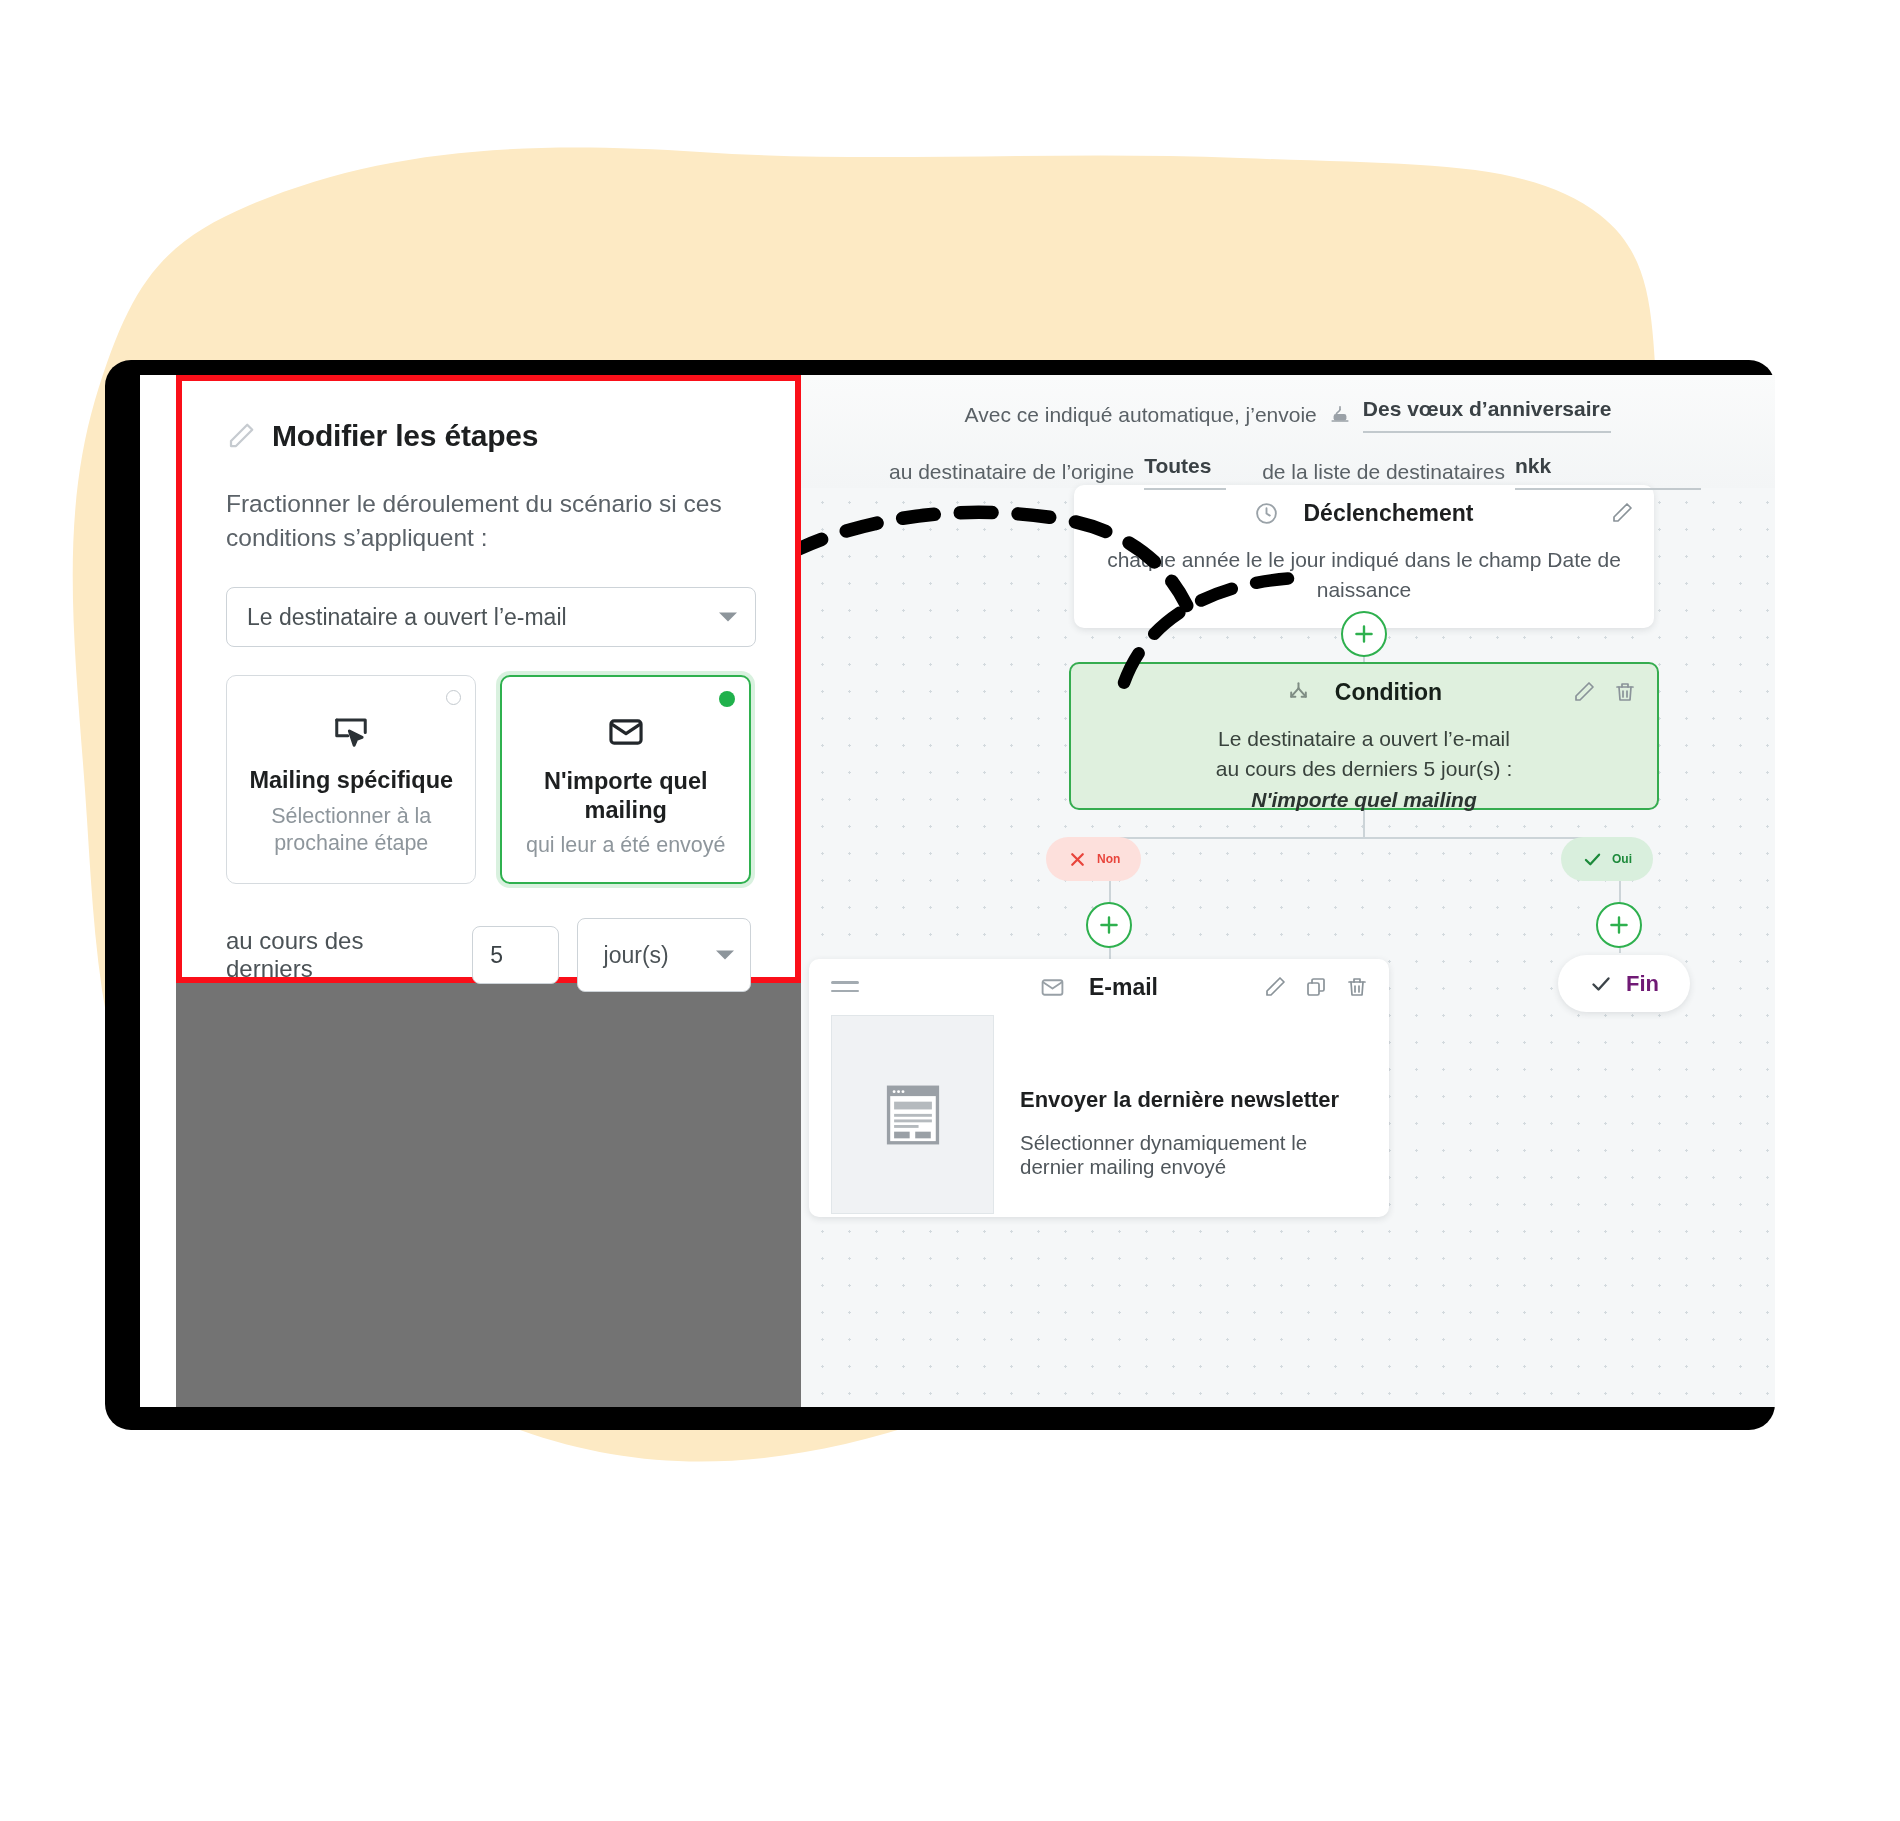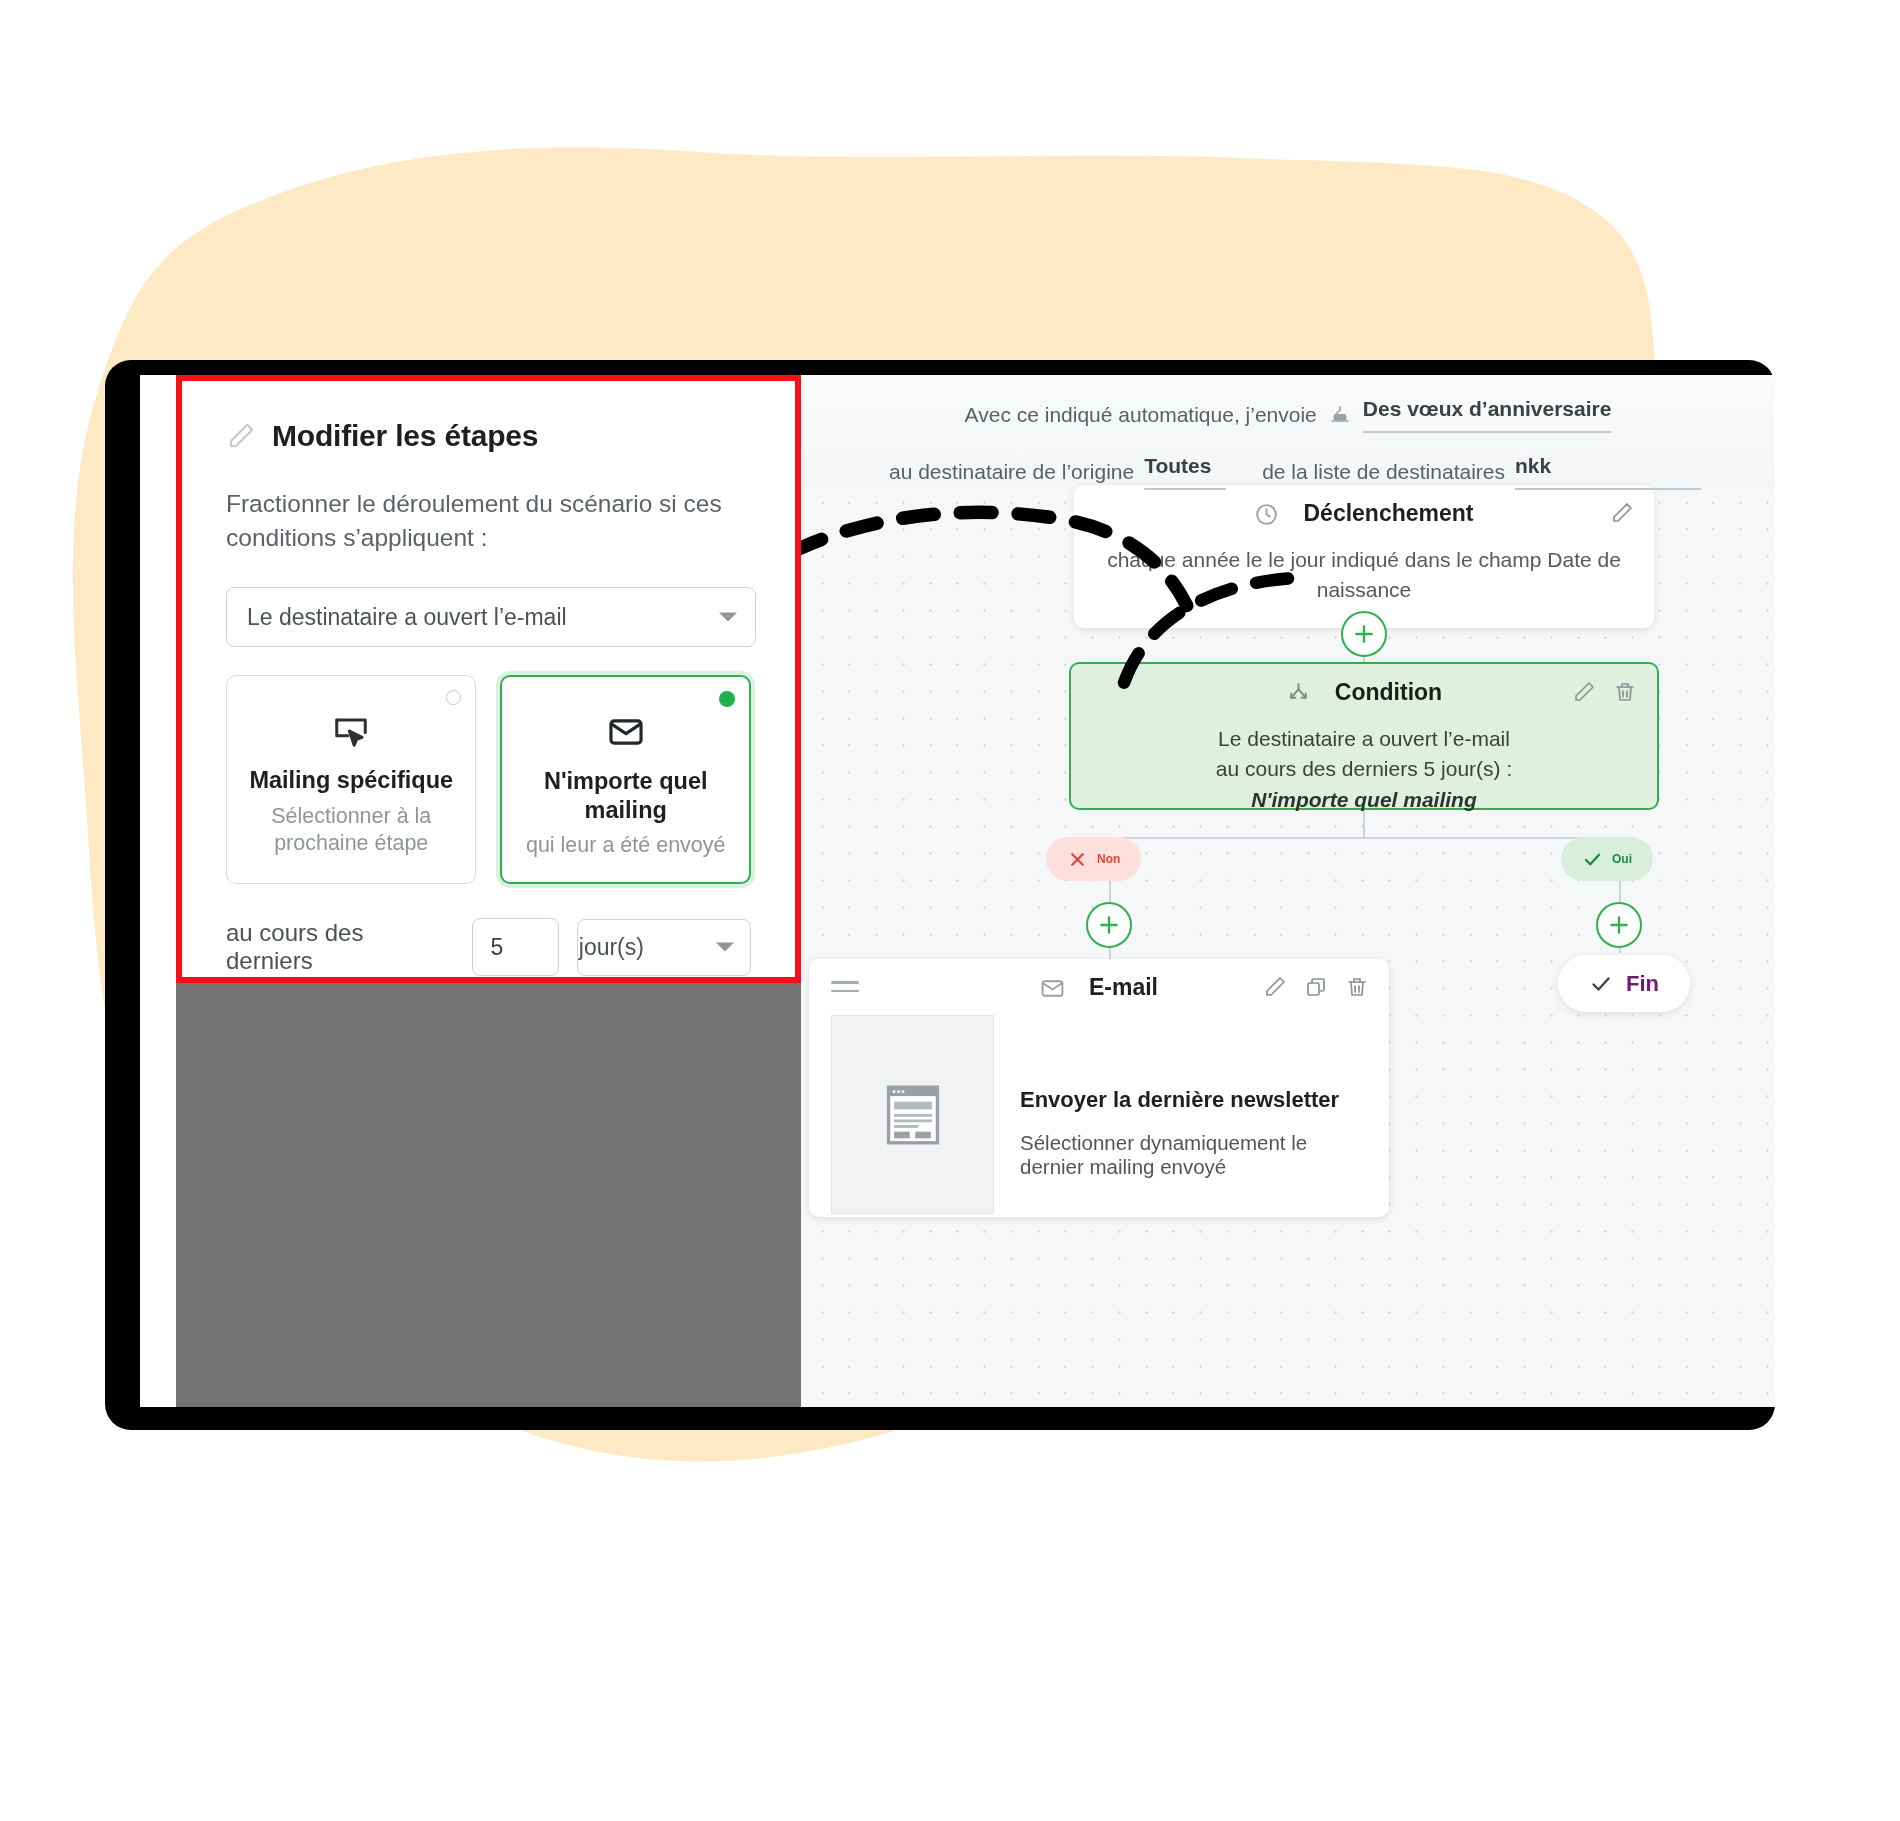--- a/index.html
+++ b/index.html
@@ -129,24 +129,24 @@
     display: flex; align-items: center; gap: 18px; margin-top: 34px;
   }
   .duration-label { font-size: 24px; color: #4b5256; }
   .num-input {
     width: 87px; height: 58px;
     border: 1.5px solid #cdd3d8; border-radius: 8px;
     background: #fff; font-size: 23px; color: #3b4246;
     display: flex; align-items: center; padding-left: 17px;
   }
   .unit-select {
-    width: 176px; height: 57px;
+    width: 176px; height: 74px;
     border: 1.5px solid #cdd3d8; border-radius: 8px;
     background: #fff; font-size: 23px; color: #4b5256;
-    display: flex; align-items: center; padding-left: 1px;
+    display: flex; align-items: center; padding-left: 26px;
     position: relative;
   }
   .unit-select .caret {
     position: absolute; right: 16px; top: 50%;
     transform: translateY(-50%);
     width: 0; height: 0;
     border-left: 9px solid transparent;
     border-right: 9px solid transparent;
     border-top: 9px solid #8d959b;
   }
@@ -195,21 +195,21 @@
   .flow-card {
     position: absolute; background: #fff;
     border-radius: 10px;
     box-shadow: 0 2px 7px rgba(40,50,60,0.12);
   }
   .card-head {
     display: flex; align-items: center; justify-content: center;
     position: relative; height: 56px;
   }
   .card-head-title {
-    display: flex; align-items: flex-end; gap: 24px;
+    display: flex; align-items: center; gap: 24px;
     font-size: 23px; font-weight: bold; color: #1d1f20;
   }
   .card-actions {
     position: absolute; right: 20px; top: 50%;
     transform: translateY(-50%);
     display: flex; align-items: center; gap: 17px;
   }
   .card-actions svg { width: 24px; height: 24px; color: #8a9399; }
   .card-body-text {
     font-size: 21px; color: #535a60; text-align: center;

